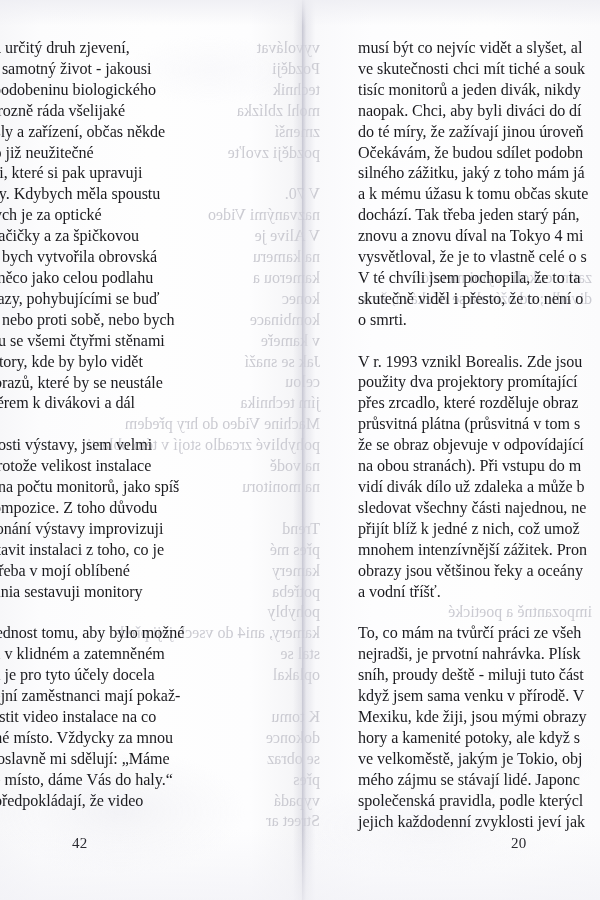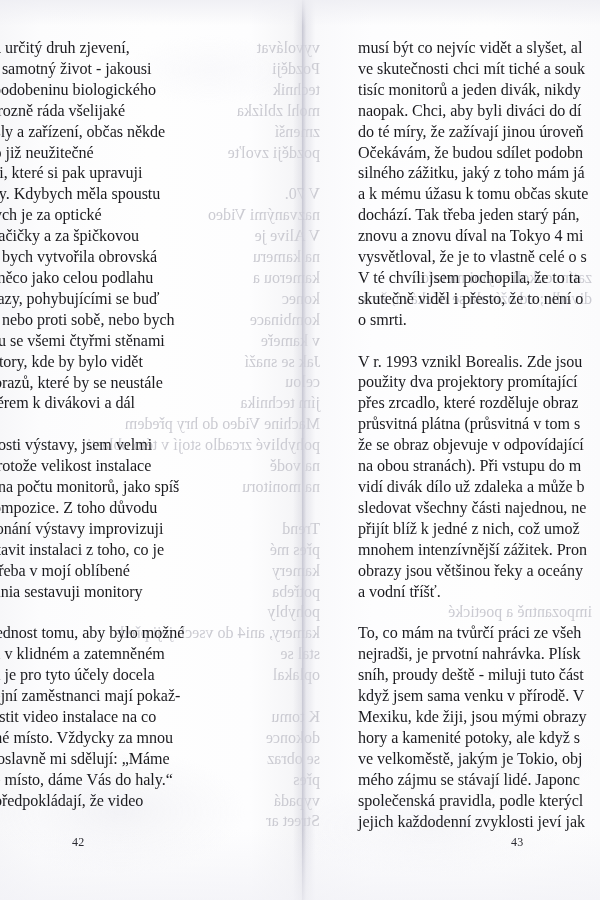--- a/index.html
+++ b/index.html
@@ -138,21 +138,21 @@
   }
   .bleed.right {
     left: 352px;
     top: 268px;
     width: 240px;
   }
 
   
   .folio {
     position: absolute;
-    font-size: 12px;
+    font-size: 15px;
     color: #2a2a30;
     letter-spacing: 0.2px;
   }
   .folio.left  { left: 72px;  top: 835px; }
   .folio.right { left: 511px; top: 835px; }
 </style>
 </head>
 <body>
 
 <div id="scan">
@@ -170,15 +170,15 @@
 
   <div class="textcol right"><span class="ln">musí být co nejvíc vidět a slyšet, al</span><span class="ln">ve skutečnosti chci mít tiché a souk</span><span class="ln">tisíc monitorů a jeden divák, nikdy</span><span class="ln">naopak. Chci, aby byli diváci do dí</span><span class="ln">do té míry, že zažívají jinou úroveň</span><span class="ln">Očekávám, že budou sdílet podobn</span><span class="ln">silného zážitku, jaký z toho mám já</span><span class="ln">a k mému úžasu k tomu občas skute</span><span class="ln">dochází. Tak třeba jeden starý pán,</span><span class="ln">znovu a znovu díval na Tokyo 4 mi</span><span class="ln">vysvětloval, že je to vlastně celé o s</span><span class="ln">V té chvíli jsem pochopila, že to ta</span><span class="ln">skutečně viděl i přesto, že to není o</span><span class="ln">o smrti.</span><span class="blank"></span><span class="ln">V r. 1993 vznikl Borealis. Zde jsou</span><span class="ln">použity dva projektory promítající</span><span class="ln">přes zrcadlo, které rozděluje obraz</span><span class="ln">průsvitná plátna (průsvitná v tom s</span><span class="ln">že se obraz objevuje v odpovídající</span><span class="ln">na obou stranách). Při vstupu do m</span><span class="ln">vidí divák dílo už zdaleka a může b</span><span class="ln">sledovat všechny části najednou, ne</span><span class="ln">přijít blíž k jedné z nich, což umož</span><span class="ln">mnohem intenzívnější zážitek. Pron</span><span class="ln">obrazy jsou většinou řeky a oceány</span><span class="ln">a vodní tříšť.</span><span class="blank"></span><span class="ln">To, co mám na tvůrčí práci ze všeh</span><span class="ln">nejradši, je prvotní nahrávka. Plísk</span><span class="ln">sníh, proudy deště - miluji tuto část</span><span class="ln">když jsem sama venku v přírodě. V</span><span class="ln">Mexiku, kde žiji, jsou mými obrazy</span><span class="ln">hory a kamenité potoky, ale když s</span><span class="ln">ve velkoměstě, jakým je Tokio, obj</span><span class="ln">mého zájmu se stávají lidé. Japonc</span><span class="ln">společenská pravidla, podle kterýcl</span><span class="ln">jejich každodenní zvyklosti jeví jak</span></div>
 
   <div class="gutter"></div>
   <div class="gutter-line"></div>
 
   <div class="edge-top"></div>
   <div class="edge-bottom"></div>
 
   <div class="folio left">42</div>
-  <div class="folio right">43</div>
+  <div class="folio right">20</div>
 
 </div>
 
 </body></html>

